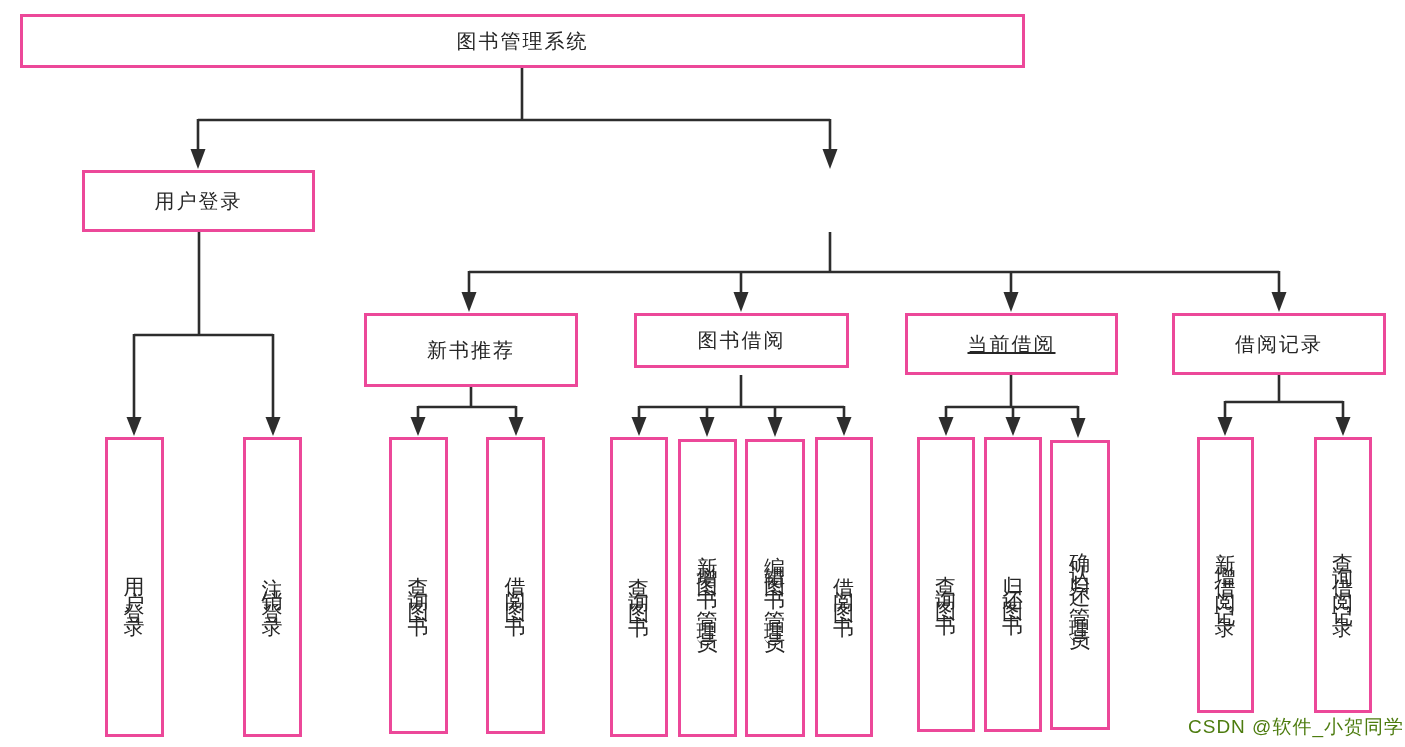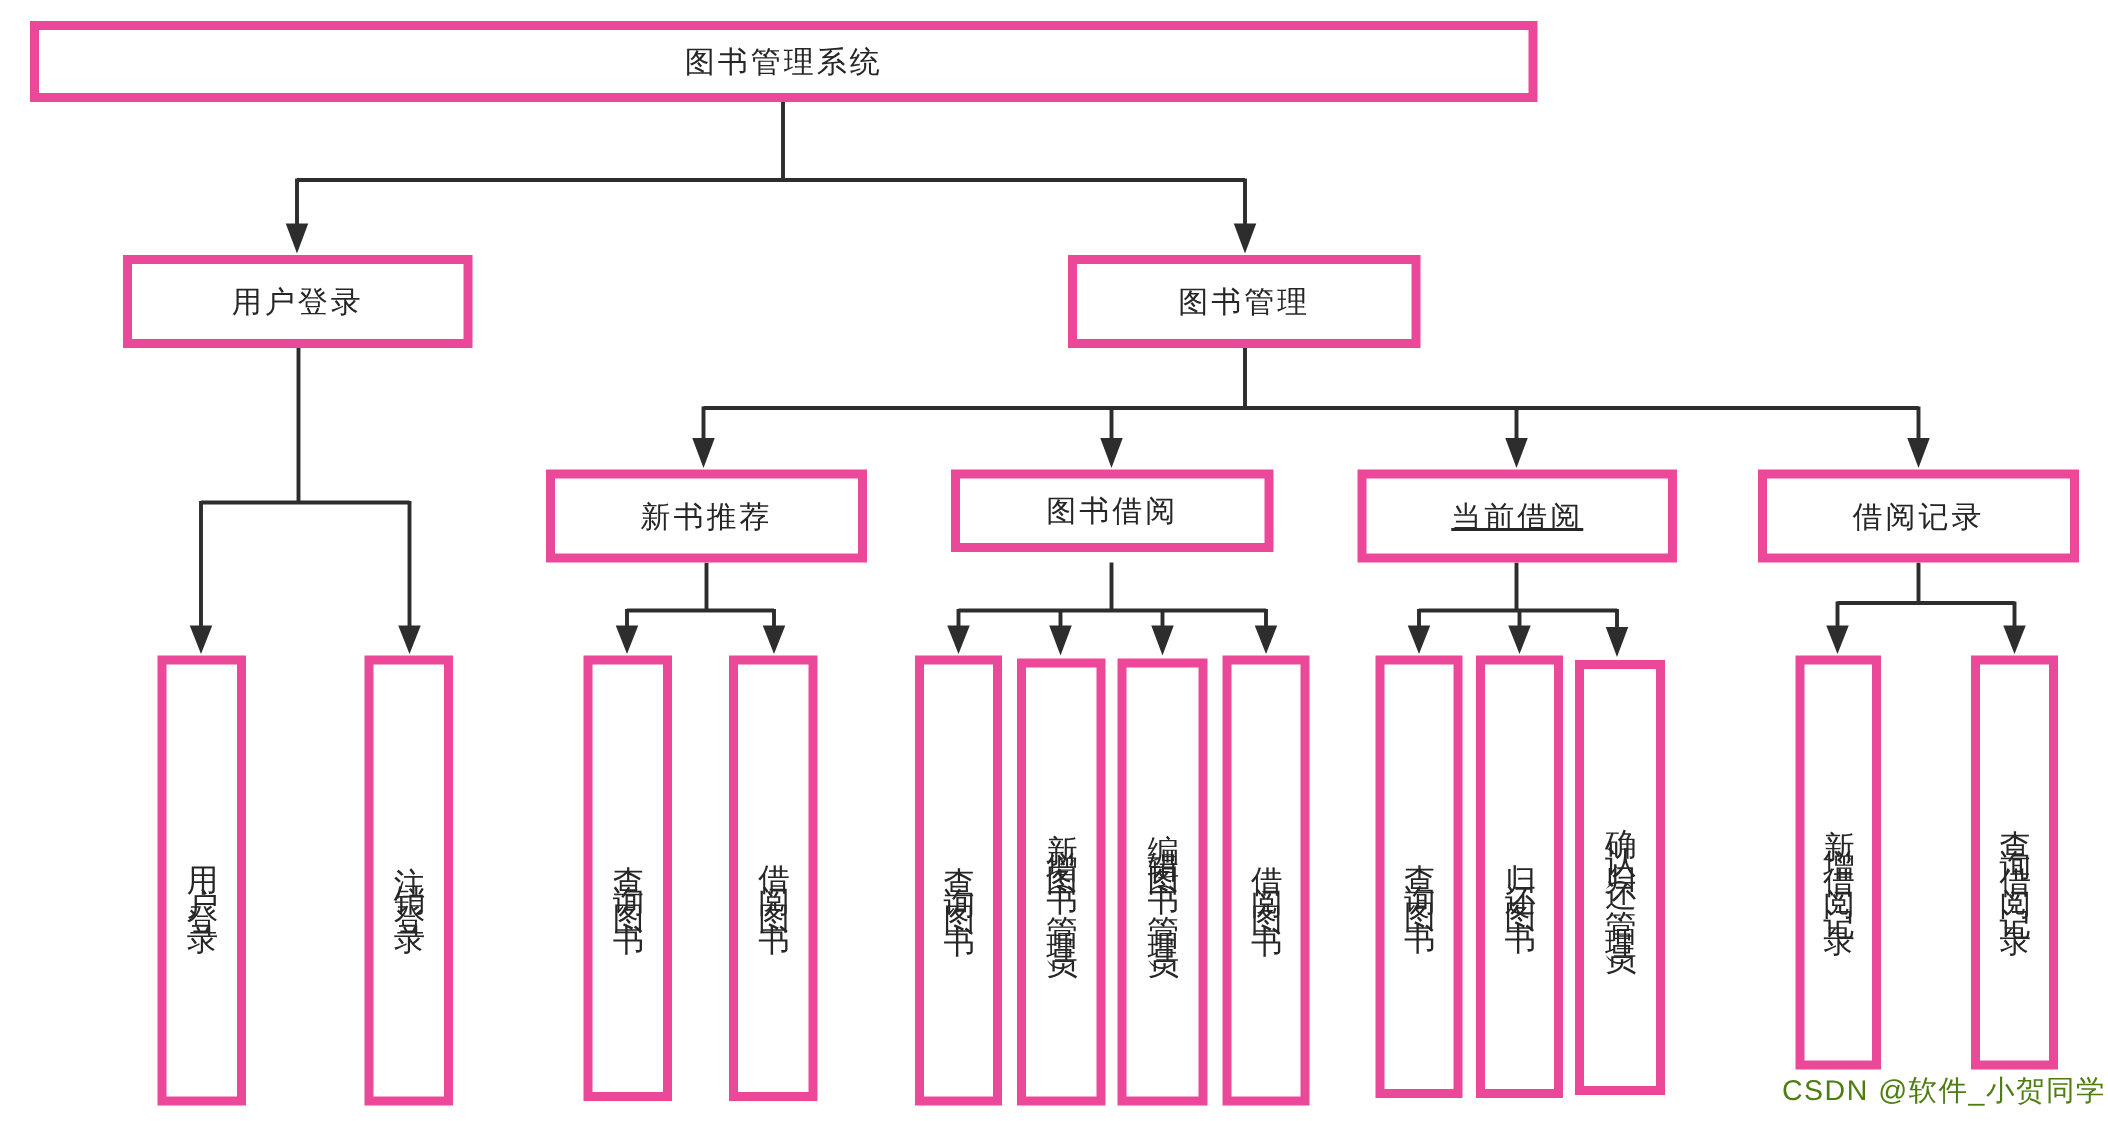--- a/index.html
+++ b/index.html
@@ -8,42 +8,42 @@
     width:1405px;height:747px;
     background:#ffffff;
     font-family:"Liberation Sans","DejaVu Sans",sans-serif;
     color:#262626;
     overflow:hidden;
   }
   .connectors{position:absolute;left:0;top:0;pointer-events:none;}
   .box{
     position:absolute;
     box-sizing:border-box;
-    border:6px solid #ec4899;
+    border:3px solid #ec4899;
     background:#ffffff;
     display:flex;
     align-items:center;
     justify-content:center;
     font-size:20px;
     letter-spacing:2px;
     color:#262626;
     white-space:nowrap;
   }
   .leaf{
     writing-mode:vertical-rl;
     font-size:21px;
     letter-spacing:13px;
     line-height:1;
   }
   .leaf.tight{letter-spacing:11px;}
   
   .n-root     {left:20px;  top:14px;  width:1005px; height:54px;}
   .n-user     {left:82px;  top:170px; width:233px;  height:62px;}
   .n-books    {left:712px; top:170px; width:235px;  height:62px;}
-  .n-recommend{left:364px; top:313px; width:214px;  height:62px;}
+  .n-recommend{left:364px; top:313px; width:214px;  height:74px;}
   .n-borrow   {left:634px; top:313px; width:215px;  height:55px;text-align:center;}
   .n-current  {left:905px; top:313px; width:213px;  height:62px;text-decoration:underline;}
   .n-records  {left:1172px;top:313px; width:214px;  height:62px;}
   .l-a1{left:105px; top:437px; width:59px; height:300px;}
   .l-a2{left:243px; top:437px; width:59px; height:300px;}
   .l-b1{left:389px; top:437px; width:59px; height:297px;}
   .l-b2{left:486px; top:437px; width:59px; height:297px;}
   .l-c1{left:610px; top:437px; width:58px; height:300px;}
   .l-c2{left:678px; top:439px; width:59px; height:298px;}
   .l-c3{left:745px; top:439px; width:60px; height:298px;}
@@ -103,21 +103,20 @@
       <polygon points="1005.5,417 1020.5,417 1013,436"></polygon>
       <polygon points="1070.5,418 1085.5,418 1078,438"></polygon>
       <polygon points="1217.5,417 1232.5,417 1225,436"></polygon>
       <polygon points="1335.5,417 1350.5,417 1343,436"></polygon>
     </g>
   </svg>
 
   <div class="box n-root">图书管理系统</div>
 
   <div class="box n-user">用户登录</div>
-  <div class="box n-books">图书管理</div>
 
   <div class="box n-recommend">新书推荐</div>
   <div class="box n-borrow">图书借阅</div>
   <div class="box n-current">当前借阅</div>
   <div class="box n-records">借阅记录</div>
 
   <div class="box leaf l-a1">用户登录</div>
   <div class="box leaf l-a2">注销登录</div>
 
   <div class="box leaf l-b1">查询图书</div>

